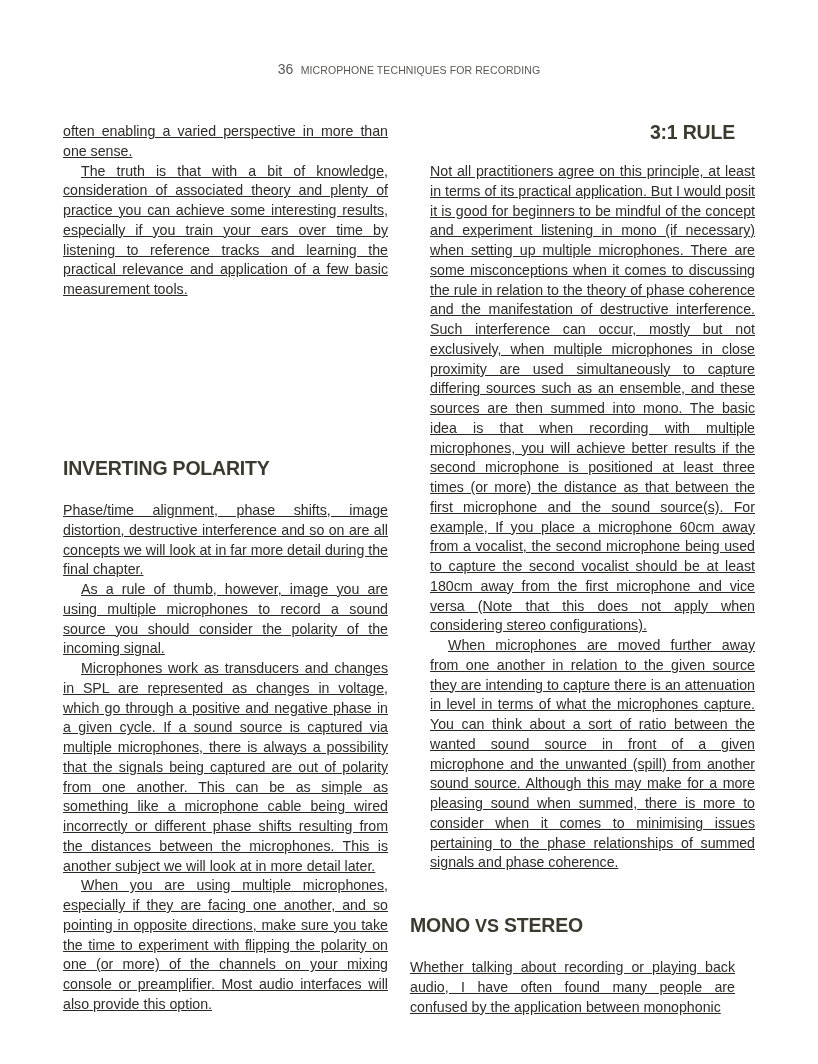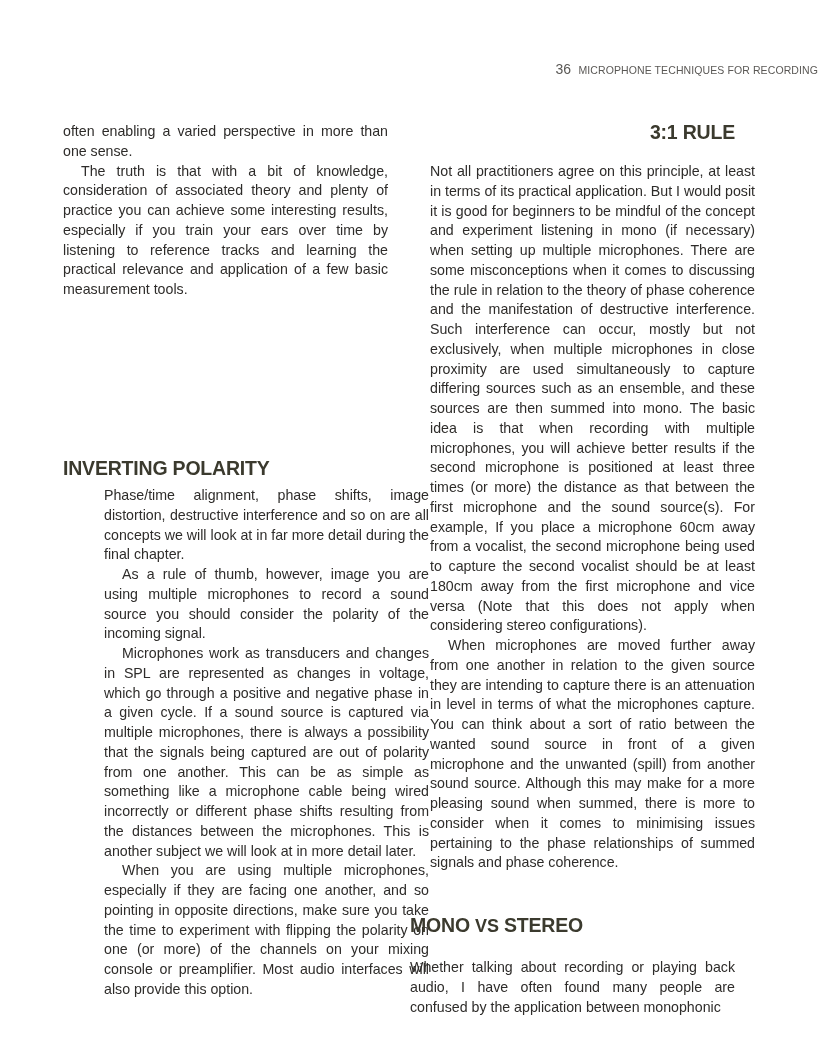--- a/index.html
+++ b/index.html
@@ -13,21 +13,21 @@
     position: relative;
     overflow: hidden;
     font-family: "Liberation Sans", sans-serif;
     color: #2a2826;
   }
   .running-head {
     position: absolute;
     top: 61px;
     left: 0;
     width: 818px;
-    text-align: right;
+    text-align: center;
     color: #5a5855;
     font-size: 11px;
     letter-spacing: 0.1px;
   }
   .running-head .page-num {
     font-size: 14px;
     margin-right: 4px;
   }
   .running-head .book-title {
     font-size: 10.5px;
@@ -51,40 +51,41 @@
   h2 .small-caps {
     font-size: 18px;
   }
   .heading-block {
     position: absolute;
     width: 325px;
   }
   .block {
     position: absolute;
     width: 325px;
+    text-decoration: underline;
   }
 </style>
 </head>
 <body>
 
 <div class="running-head">
   <span class="page-num">36</span>
   <span class="book-title">MICROPHONE TECHNIQUES FOR RECORDING</span>
 </div>
 
 <div class="block" style="left:63px; top:122px;">
   <p>often enabling a varied perspective in more than one sense.</p>
   <p class="indent">The truth is that with a bit of knowledge, consideration of associated theory and plenty of practice you can achieve some interesting results, especially if you train your ears over time by listening to reference tracks and learning the practical relevance and application of a few basic measurement tools.</p>
 </div>
 
 <div class="heading-block" style="left:63px; top:457px;">
   <h2>INVERTING POLARITY</h2>
 </div>
 
-<div class="block" style="left:63px; top:486px;margin-left:41px;">
+<div class="block" style="left:63px; top:501px;">
   <p>Phase/time alignment, phase shifts, image distortion, destructive interference and so on are all concepts we will look at in far more detail during the final chapter.</p>
   <p class="indent">As a rule of thumb, however, image you are using multiple microphones to record a sound source you should consider the polarity of the incoming signal.</p>
   <p class="indent">Microphones work as transducers and changes in SPL are represented as changes in voltage, which go through a positive and negative phase in a given cycle. If a sound source is captured via multiple microphones, there is always a possibility that the signals being captured are out of polarity from one another. This can be as simple as something like a microphone cable being wired incorrectly or different phase shifts resulting from the distances between the microphones. This is another subject we will look at in more detail later.</p>
   <p class="indent">When you are using multiple microphones, especially if they are facing one another, and so pointing in opposite directions, make sure you take the time to experiment with flipping the polarity on one (or more) of the channels on your mixing console or preamplifier. Most audio interfaces will also provide this option.</p>
 </div>
 
 <div class="heading-block" style="left:410px; top:121px;text-align:right;">
   <h2>3:1 RULE</h2>
 </div>
 

